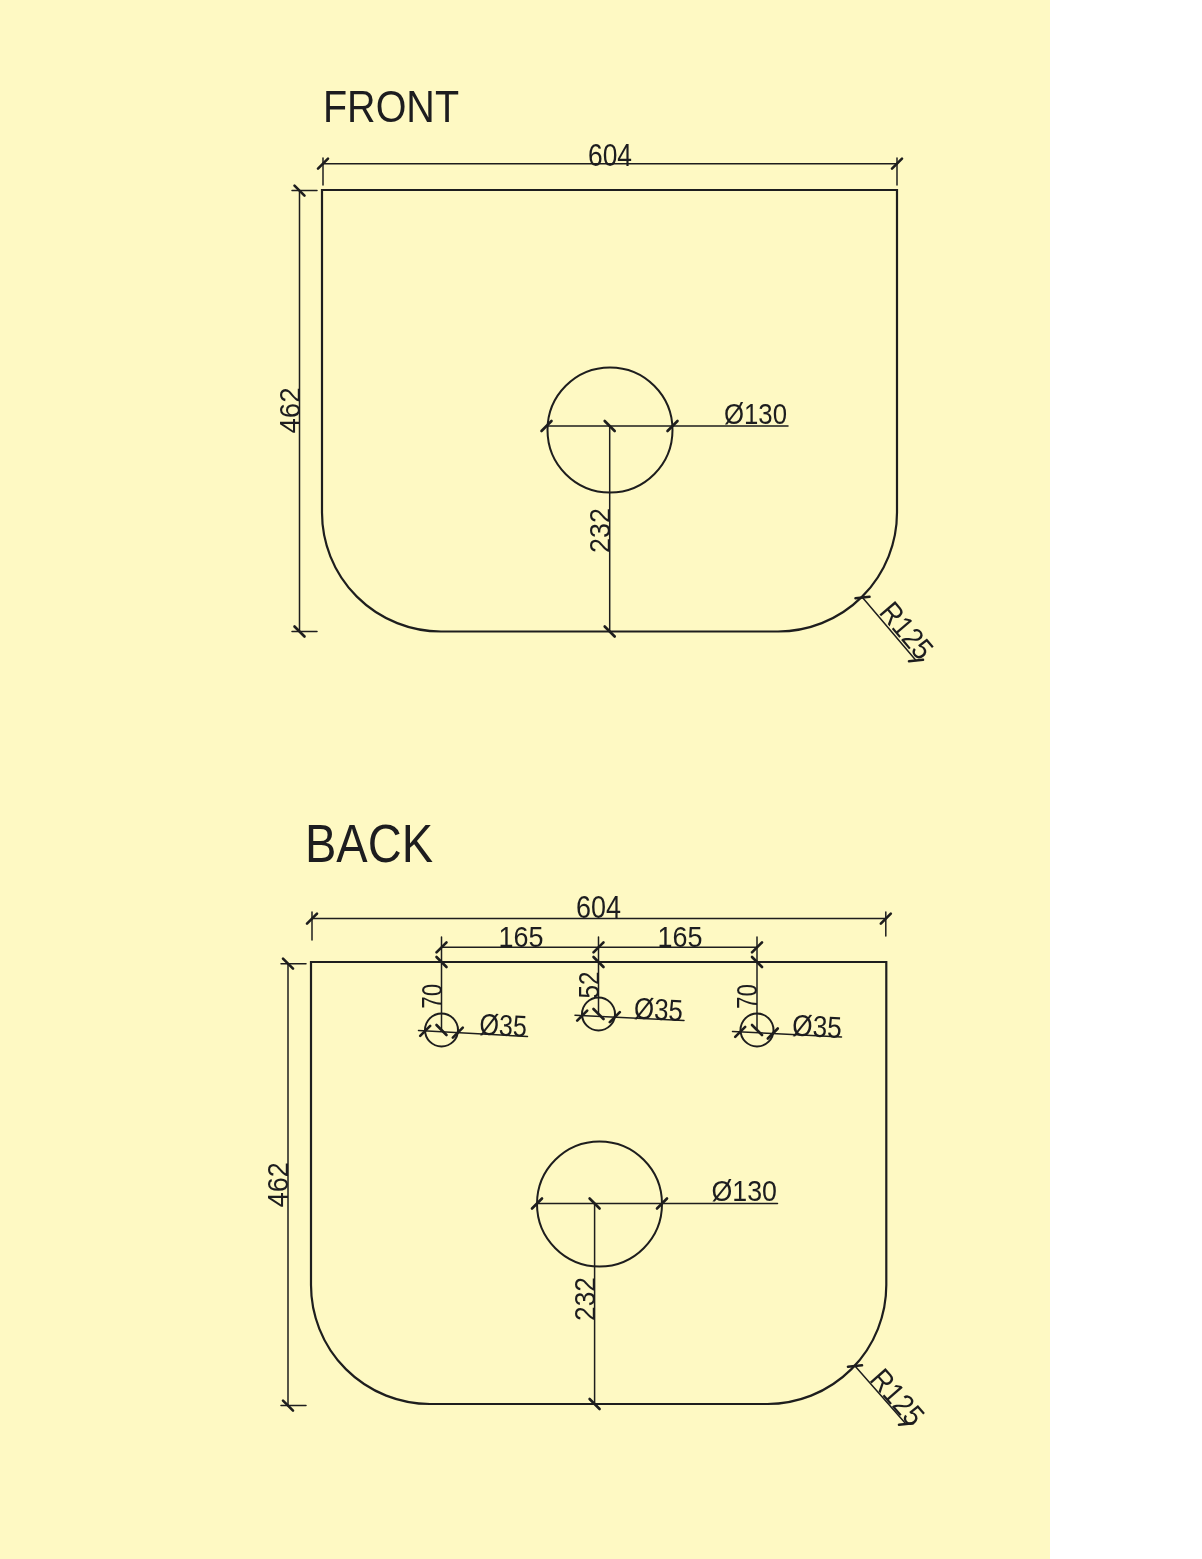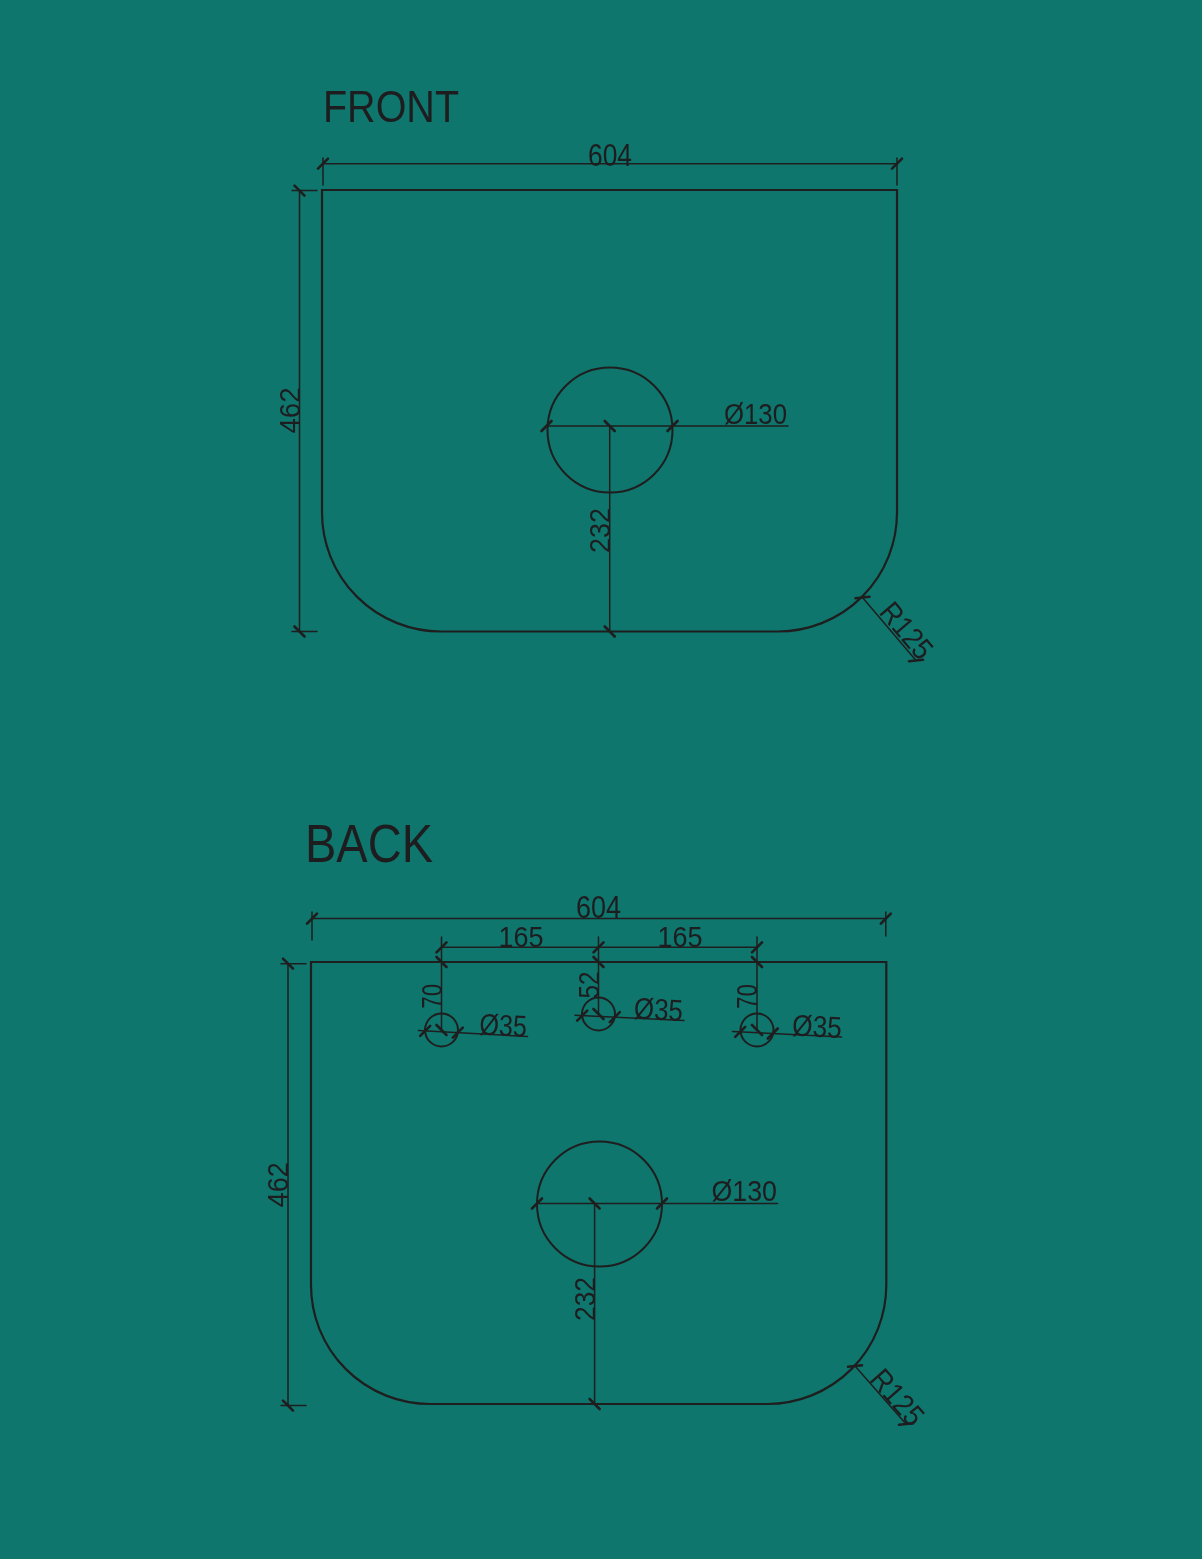--- a/index.html
+++ b/index.html
@@ -1,16 +1,16 @@
 <!DOCTYPE html>
 <html><head>
 <meta charset="utf-8">
 <style>
   html,body{margin:0;padding:0;background:#ffffff;}
-  .page{width:1202px;height:1559px;position:relative;background:#0f766e;overflow:hidden;}
+  .page{width:1050px;height:1559px;position:relative;background:#fef9c3;overflow:hidden;}
   svg{display:block;}
   text{font-family:"Liberation Sans", sans-serif;fill:#1d1d1f;}
 </style>
 </head>
 <body>
 <div class="page">
 <svg width="1202" height="1559" viewBox="0 0 1202 1559" xmlns="http://www.w3.org/2000/svg">
 <g stroke-linecap="round">
 
 <text x="323" y="122.4" font-size="44" textLength="136" lengthAdjust="spacingAndGlyphs">FRONT</text>

